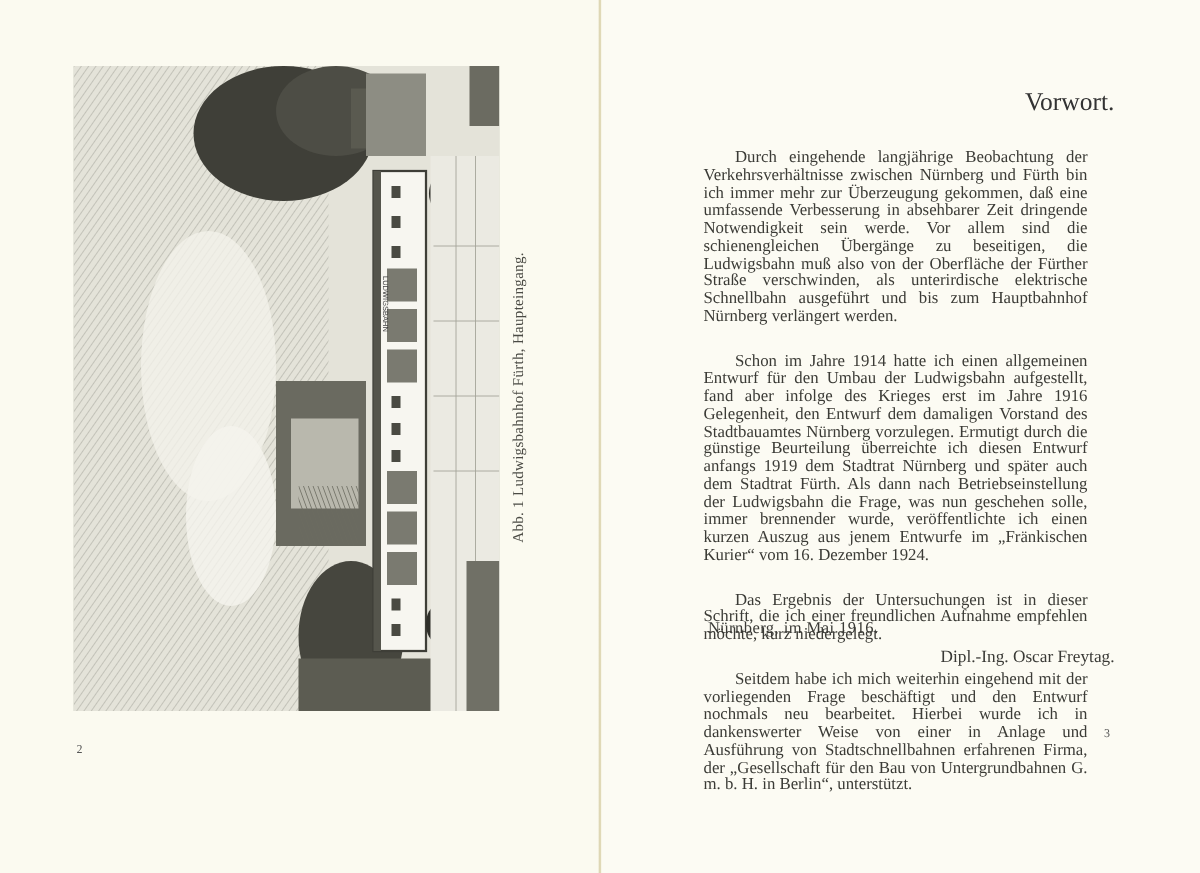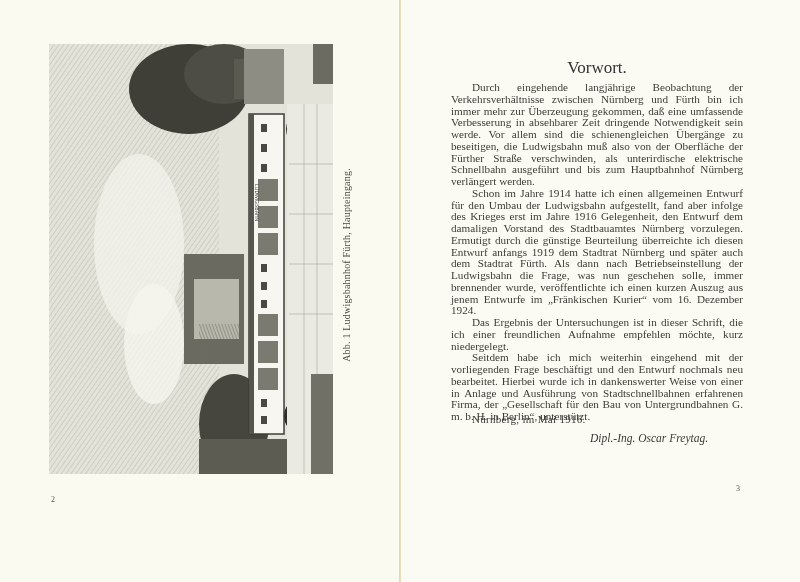--- a/index.html
+++ b/index.html
@@ -25,30 +25,30 @@
   .caption-vertical span {
     position:absolute; left:50%; top:50%;
     transform:translate(-50%,-50%) rotate(-90deg);
     white-space:nowrap; font-size:10px; color:#4a4a44; letter-spacing:0.2px;
   }
   .page-num { position:absolute; font-size:8px; color:#555; }
   .pn-left { left:51px; top:495px; }
   .pn-right { left:736px; top:484px; }
   .title {
     position:absolute; left:451px; width:292px; top:58px;
-    text-align:center; font-size:17px; color:#333;
+    text-align:right; font-size:17px; color:#333;
   }
   .body-text {
     position:absolute; left:451px; top:82px; width:292px;
     font-size:11.2px; line-height:11.75px; text-align:justify;
     color:#3b3b36;
   }
-  .body-text p { margin:0; text-indent:21px; }
+  .body-text p { margin:18px; text-indent:21px; }
   .sig-place { position:absolute; left:472px; top:413px; font-size:11px; letter-spacing:0.3px; }
-  .sig-name { position:absolute; left:590px; top:432px; width:153px; font-size:11.5px;font-style:italic; }
+  .sig-name { position:absolute; left:590px; top:432px; width:153px; text-align:right; font-size:11.5px; }
 </style>
 </head>
 <body>
 
 <div class="page page-left">
   <div class="figure">
     <svg width="284" height="430" viewBox="0 0 284 430">
       <defs>
         <pattern id="hatch" width="4" height="4" patternUnits="userSpaceOnUse" patternTransform="rotate(35)">
           <line x1="0" y1="0" x2="0" y2="4" stroke="#9a9a90" stroke-width="1"></line>

